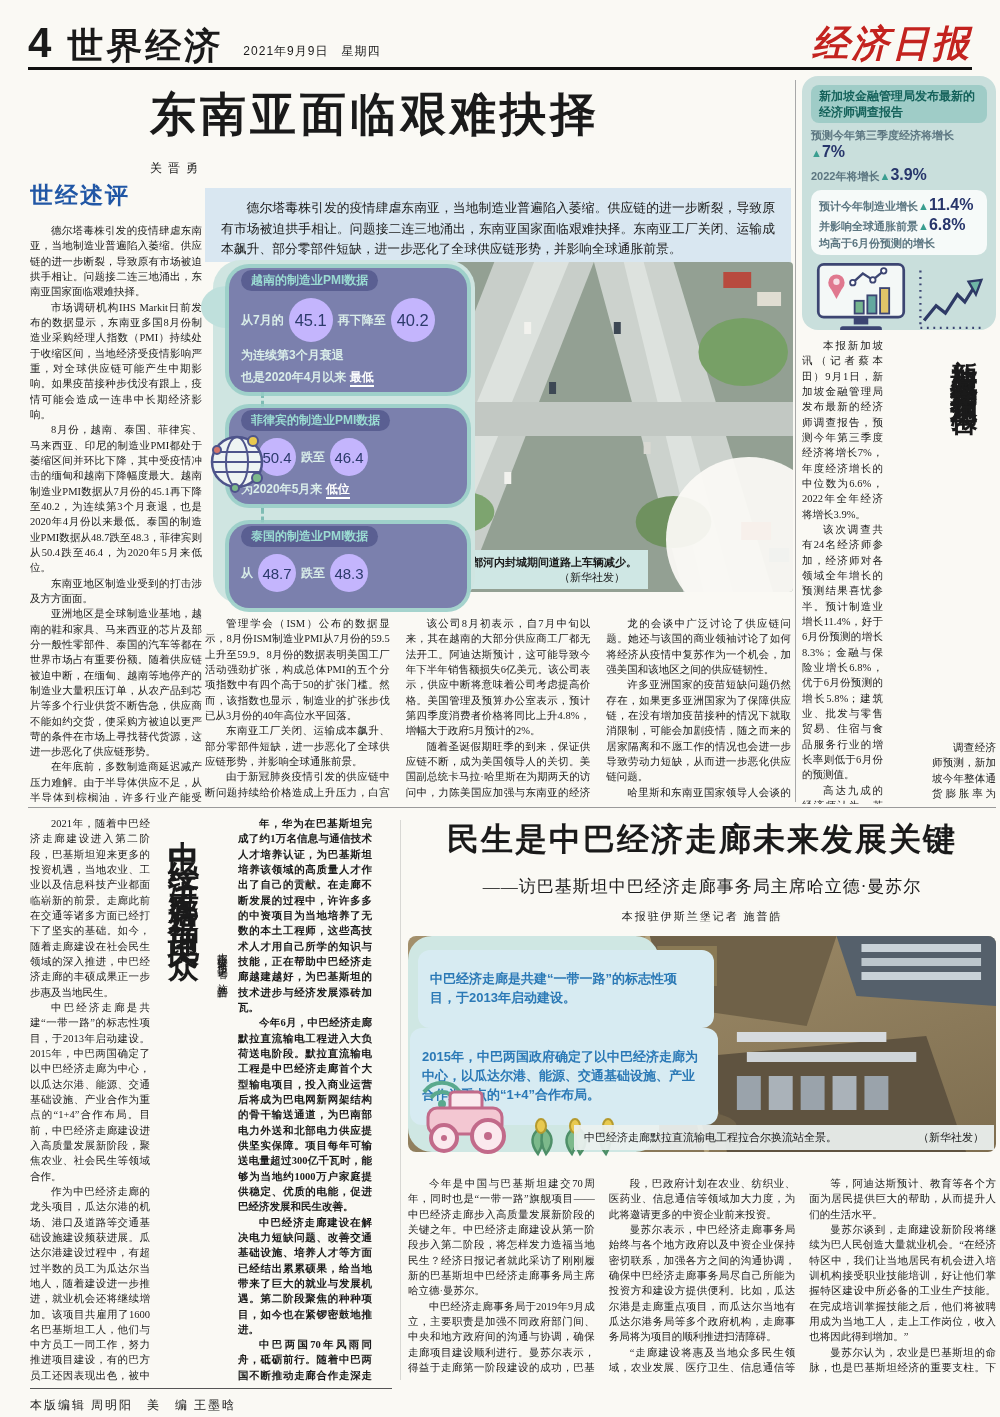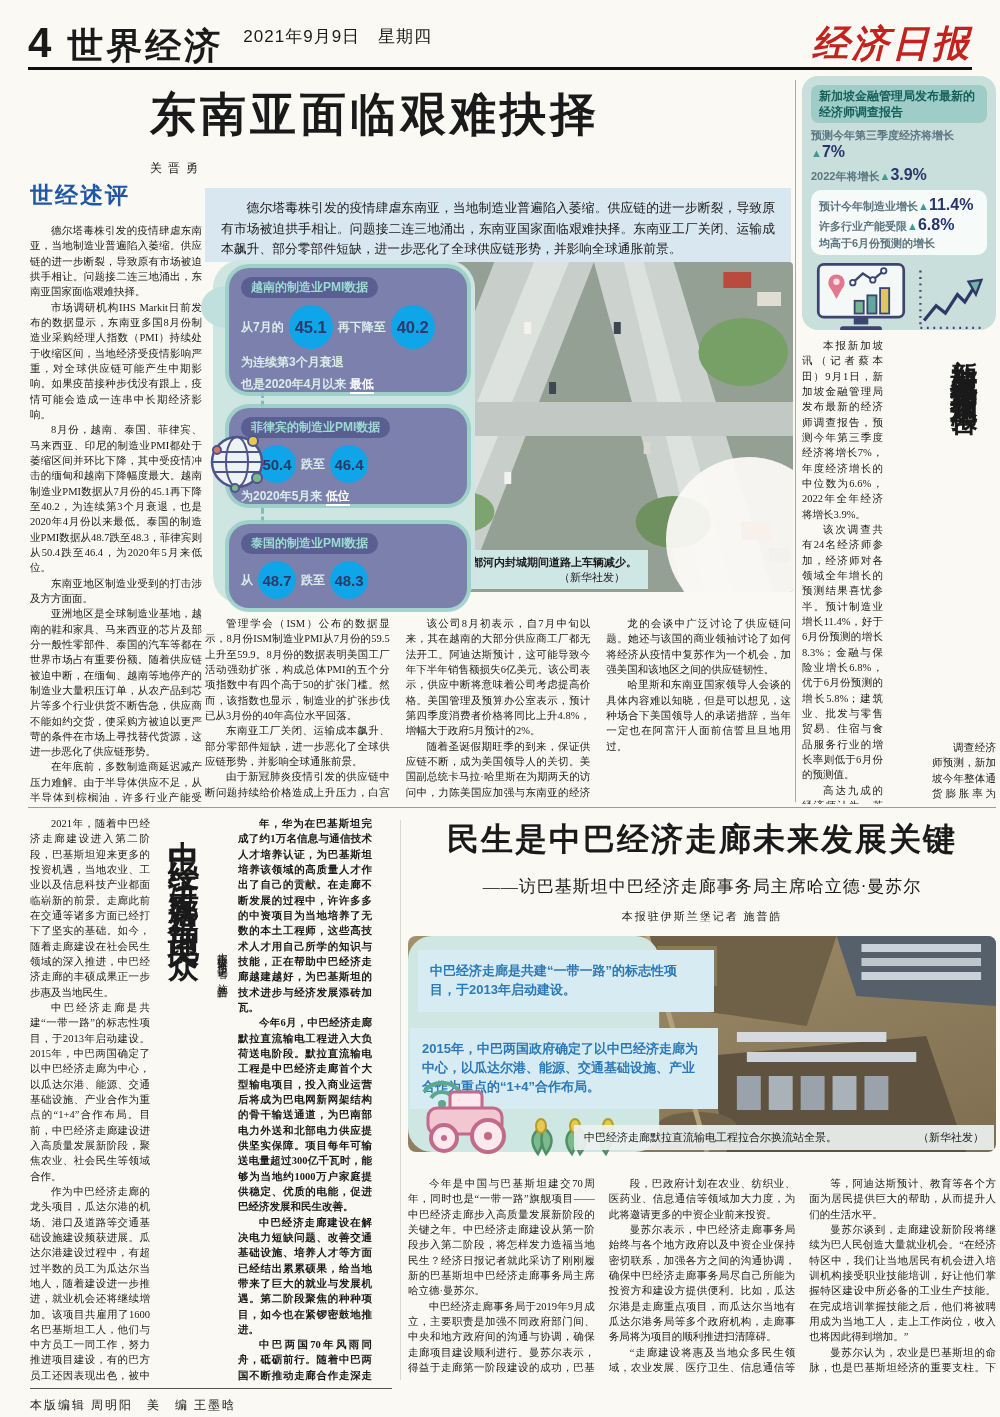--- a/index.html
+++ b/index.html
@@ -8,21 +8,21 @@
     position:relative; background:#faf9f4; color:#1a1a1a;
     font-family:"Liberation Serif","DejaVu Serif",serif;
     overflow:hidden;
   }
   .sans { font-family:"Liberation Sans","DejaVu Sans",sans-serif; }
 
   
   #header { position:absolute; left:28px; top:12px; width:944px; height:52px; display:flex; align-items:flex-end; }
   .page-num { font-size:42px; font-weight:bold; line-height:1; }
   .section-name { font-size:36px; font-weight:bold; line-height:1; margin-left:16px; letter-spacing:3px; }
-  .page-date { font-size:17px; margin-left:20px; margin-bottom:16px; letter-spacing:1px; }
+  .page-date { font-size:12px; margin-left:20px; margin-bottom:4px; letter-spacing:1px; }
   .masthead { margin-left:auto; font-size:37px; font-weight:bold; font-style:italic; color:#c3231f; letter-spacing:3px; line-height:1; margin-bottom:2px; }
   #header-rule { position:absolute; left:28px; top:67px; width:944px; height:3px; background:#101010; }
 
   
   .col { font-size:10.5px; line-height:1.46; text-align:justify; overflow:hidden; }
   .col p { text-indent:2em; }
 
   
   #review-rail { position:absolute; left:30px; top:180px; width:172px; height:622px; overflow:hidden; }
   .review-badge { font-size:23px; font-weight:bold; color:#2157a5; letter-spacing:2px; margin-bottom:12px; }
@@ -41,24 +41,24 @@
   .photo-top { position:absolute; left:140px; top:-4px; width:448px; height:330px; overflow:hidden; border-radius:4px; }
   .photo-top svg { width:100%; height:100%; display:block; }
   .photo-circle { position:absolute; right:-38px; bottom:-30px; width:165px; height:165px; border-radius:50%; background:#faf9f4; opacity:.95; }
   .caption-box { position:absolute; left:85px; bottom:3px; width:218px; background:#cfe7e4; padding:5px 9px 4px; }
   .caption-line { font-size:11px; font-weight:bold; }
   .credit-line { font-size:11px; text-align:right; padding-right:14px; }
 
   .pmi-bgcol { position:absolute; left:8px; top:-6px; width:262px; height:344px; background:#cfe5e1; border-radius:28px; }
   .pmi-dash { position:absolute; left:56px; top:28px; height:282px; border-left:3px dashed #7fbcb4; }
   .pmi-blob { position:absolute; left:-4px; top:20px; width:52px; height:42px; background:#bfe0dc; border-radius:50%; }
-  .pmi-card { position:absolute; left:24px; width:238px; background:#7b80ad; border-radius:20px; padding:9px 12px; color:#d9ede9; box-shadow:0 0 0 4px rgba(149,204,197,.85); }
+  .pmi-card { position:absolute; left:24px; width:238px; background:#7b80ad; border-radius:20px; padding:2px 12px; color:#d9ede9; box-shadow:0 0 0 4px rgba(149,204,197,.85); }
   .pmi-badge { display:inline-block; background:#5a5f92; color:#9adbd2; font-weight:bold; font-size:12px; padding:2px 10px; border-radius:12px; font-family:"Liberation Sans","DejaVu Sans",sans-serif; }
   .pmi-line { display:flex; align-items:center; gap:5px; margin-top:7px; font-size:12px; font-weight:bold; }
-  .pmi-circle { flex:none; width:44px; height:44px; border-radius:50%; background:#0ea5e9; color:#2c3a6b; font-weight:bold; font-size:16.5px; display:flex; align-items:center; justify-content:center; font-family:"Liberation Sans","DejaVu Sans",sans-serif; }
+  .pmi-circle { flex:none; width:44px; height:44px; border-radius:50%; background:#c4b5fd; color:#2c3a6b; font-weight:normal; font-size:16.5px; display:flex; align-items:center; justify-content:center; font-family:"Liberation Sans","DejaVu Sans",sans-serif; }
   .pmi-circle.sm { width:38px; height:38px; font-size:15px; }
   .pmi-note { font-size:12px; margin-top:5px; font-weight:bold; }
   .pmi-hl { color:#ffffff; border-bottom:2px solid #fff; padding-bottom:1px; }
 
   
   #bottom-strip { position:absolute; left:205px; top:616px; width:586px; height:186px; display:flex; gap:16px; }
   #bottom-strip .col { flex:1; }
 
   
   #vdiv-main { position:absolute; left:795px; top:80px; width:1px; height:722px; background:#a8a8a8; }
@@ -88,21 +88,21 @@
   .vbyline { writing-mode:vertical-rl; text-orientation:upright; font-size:10.5px; margin-left:9px; margin-top:128px; width:16px; letter-spacing:2px; }
   #cpec-col2 { width:134px; height:566px; margin-left:9px;font-weight:bold; }
 
   
   #interview { position:absolute; left:408px; top:818px; width:588px; height:572px; }
   #interview h2 { font-size:32px; font-weight:bold; text-align:center; letter-spacing:2px; }
   .iv-sub { text-align:center; font-size:17px; margin-top:13px; letter-spacing:1px; }
   .iv-byline { text-align:center; font-size:11px; margin-top:11px; letter-spacing:2px; }
   #iv-photo { position:relative; margin-top:12px; width:588px; height:216px; }
   #iv-photo svg.photo { width:100%; height:100%; display:block; border-radius:8px; }
-  .callout { position:absolute; background:#d7ebf2; color:#2b79b6; font-weight:bold; font-size:13px; line-height:1.45; padding:12px 12px; border-radius:0; font-family:"Liberation Sans","DejaVu Sans",sans-serif; }
+  .callout { position:absolute; background:#d7ebf2; color:#2b79b6; font-weight:bold; font-size:13px; line-height:1.45; padding:20px 12px; border-radius:12px; font-family:"Liberation Sans","DejaVu Sans",sans-serif; }
   #callout-1 { left:10px; top:14px; width:296px; }
   #callout-2 { left:2px; top:92px; width:308px; }
   .tractor-wrap { position:absolute; left:2px; bottom:-8px; width:210px; height:94px; }
   .iv-caption { position:absolute; left:166px; bottom:2px; right:2px; height:25px; background:rgba(236,241,240,.93); display:flex; align-items:center; justify-content:space-between; padding:0 10px; font-size:11px; }
   #iv-cols { display:flex; gap:14px; margin-top:24px; height:200px; }
   #iv-cols .col { flex:1; }
 
   
   #footer { position:absolute; left:30px; top:1388px; width:362px; border-top:1px solid #555; padding-top:8px; font-size:12px; letter-spacing:2px; }
 </style>
@@ -234,35 +234,36 @@
     <p>东南亚工厂关闭、运输成本飙升、部分零部件短缺，进一步恶化了全球供应链形势，并影响全球通胀前景。</p>
     <p>由于新冠肺炎疫情引发的供应链中断问题持续给价格造成上升压力，白宫发布的最新预测中将年度通胀预期提高近一倍。德国鞋业公司阿迪达斯28%的产品都在越南生产，</p>
   </div>
   <div class="col">
     <p>该公司8月初表示，自7月中旬以来，其在越南的大部分供应商工厂都无法开工。阿迪达斯预计，这可能导致今年下半年销售额损失6亿美元。该公司表示，供应中断将意味着公司考虑提高价格。美国管理及预算办公室表示，预计第四季度消费者价格将同比上升4.8%，增幅大于政府5月预计的2%。</p>
     <p>随着圣诞假期旺季的到来，保证供应链不断，成为美国领导人的关切。美国副总统卡马拉·哈里斯在为期两天的访问中，力陈美国应加强与东南亚的经济联系，她强调需要与各国合作，缓解供应链受到的影响。</p>
 
   </div>
   <div class="col">
     <p>龙的会谈中广泛讨论了供应链问题。她还与该国的商业领袖讨论了如何将经济从疫情中复苏作为一个机会，加强美国和该地区之间的供应链韧性。</p>
+    <p>许多亚洲国家的疫苗短缺问题仍然存在，如果更多亚洲国家为了保障供应链，在没有增加疫苗接种的情况下就取消限制，可能会加剧疫情，随之而来的居家隔离和不愿工作的情况也会进一步导致劳动力短缺，从而进一步恶化供应链问题。</p>
     <p>哈里斯和东南亚国家领导人会谈的具体内容难以知晓，但是可以想见，这种场合下美国领导人的承诺措辞，当年一定也在阿富汗人面前信誓旦旦地用过。</p>
   </div>
 </div>
 
 <div id="vdiv-main"></div>
 <div id="hdiv"></div>
 <div id="vdiv-bottom"></div>
 
 <div id="sg-info">
   <span class="sg-badge">新加坡金融管理局发布最新的经济师调查报告</span>
   <div class="sg-line"><span>预测今年第三季度经济将增长</span><span class="tri">▲</span><span class="sg-val">7%</span></div>
   <div class="sg-line"><span>2022年将增长</span><span class="tri">▲</span><span class="sg-val">3.9%</span></div>
   <div class="sg-box">
     <div class="sg-line"><span>预计今年制造业增长</span><span class="tri">▲</span><span class="sg-val">11.4%</span></div>
-    <div class="sg-line"><span>许多行业产能受限</span><span class="tri">▲</span><span class="sg-val">6.8%</span></div>
+    <div class="sg-line"><span>并影响全球通胀前景</span><span class="tri">▲</span><span class="sg-val">6.8%</span></div>
     <div class="sg-line">均高于6月份预测的增长</div>
   </div>
   <div class="sg-illus">
     <svg width="100" height="80" viewBox="0 0 110 84">
       <rect x="8" y="4" width="94" height="58" rx="6" fill="#f4f8f7" stroke="#3c4572" stroke-width="3"></rect>
       <circle cx="28" cy="24" r="9" fill="#e0788f"></circle>
       <polygon points="21,29 35,29 28,42" fill="#e0788f"></polygon>
       <circle cx="28" cy="23" r="3.5" fill="#f6dfe5"></circle>
       <polyline points="46,24 57,14 68,21 80,11" fill="none" stroke="#3c4572" stroke-width="2.5"></polyline>
       <circle cx="46" cy="24" r="3" fill="#fff" stroke="#3c4572" stroke-width="2"></circle>

